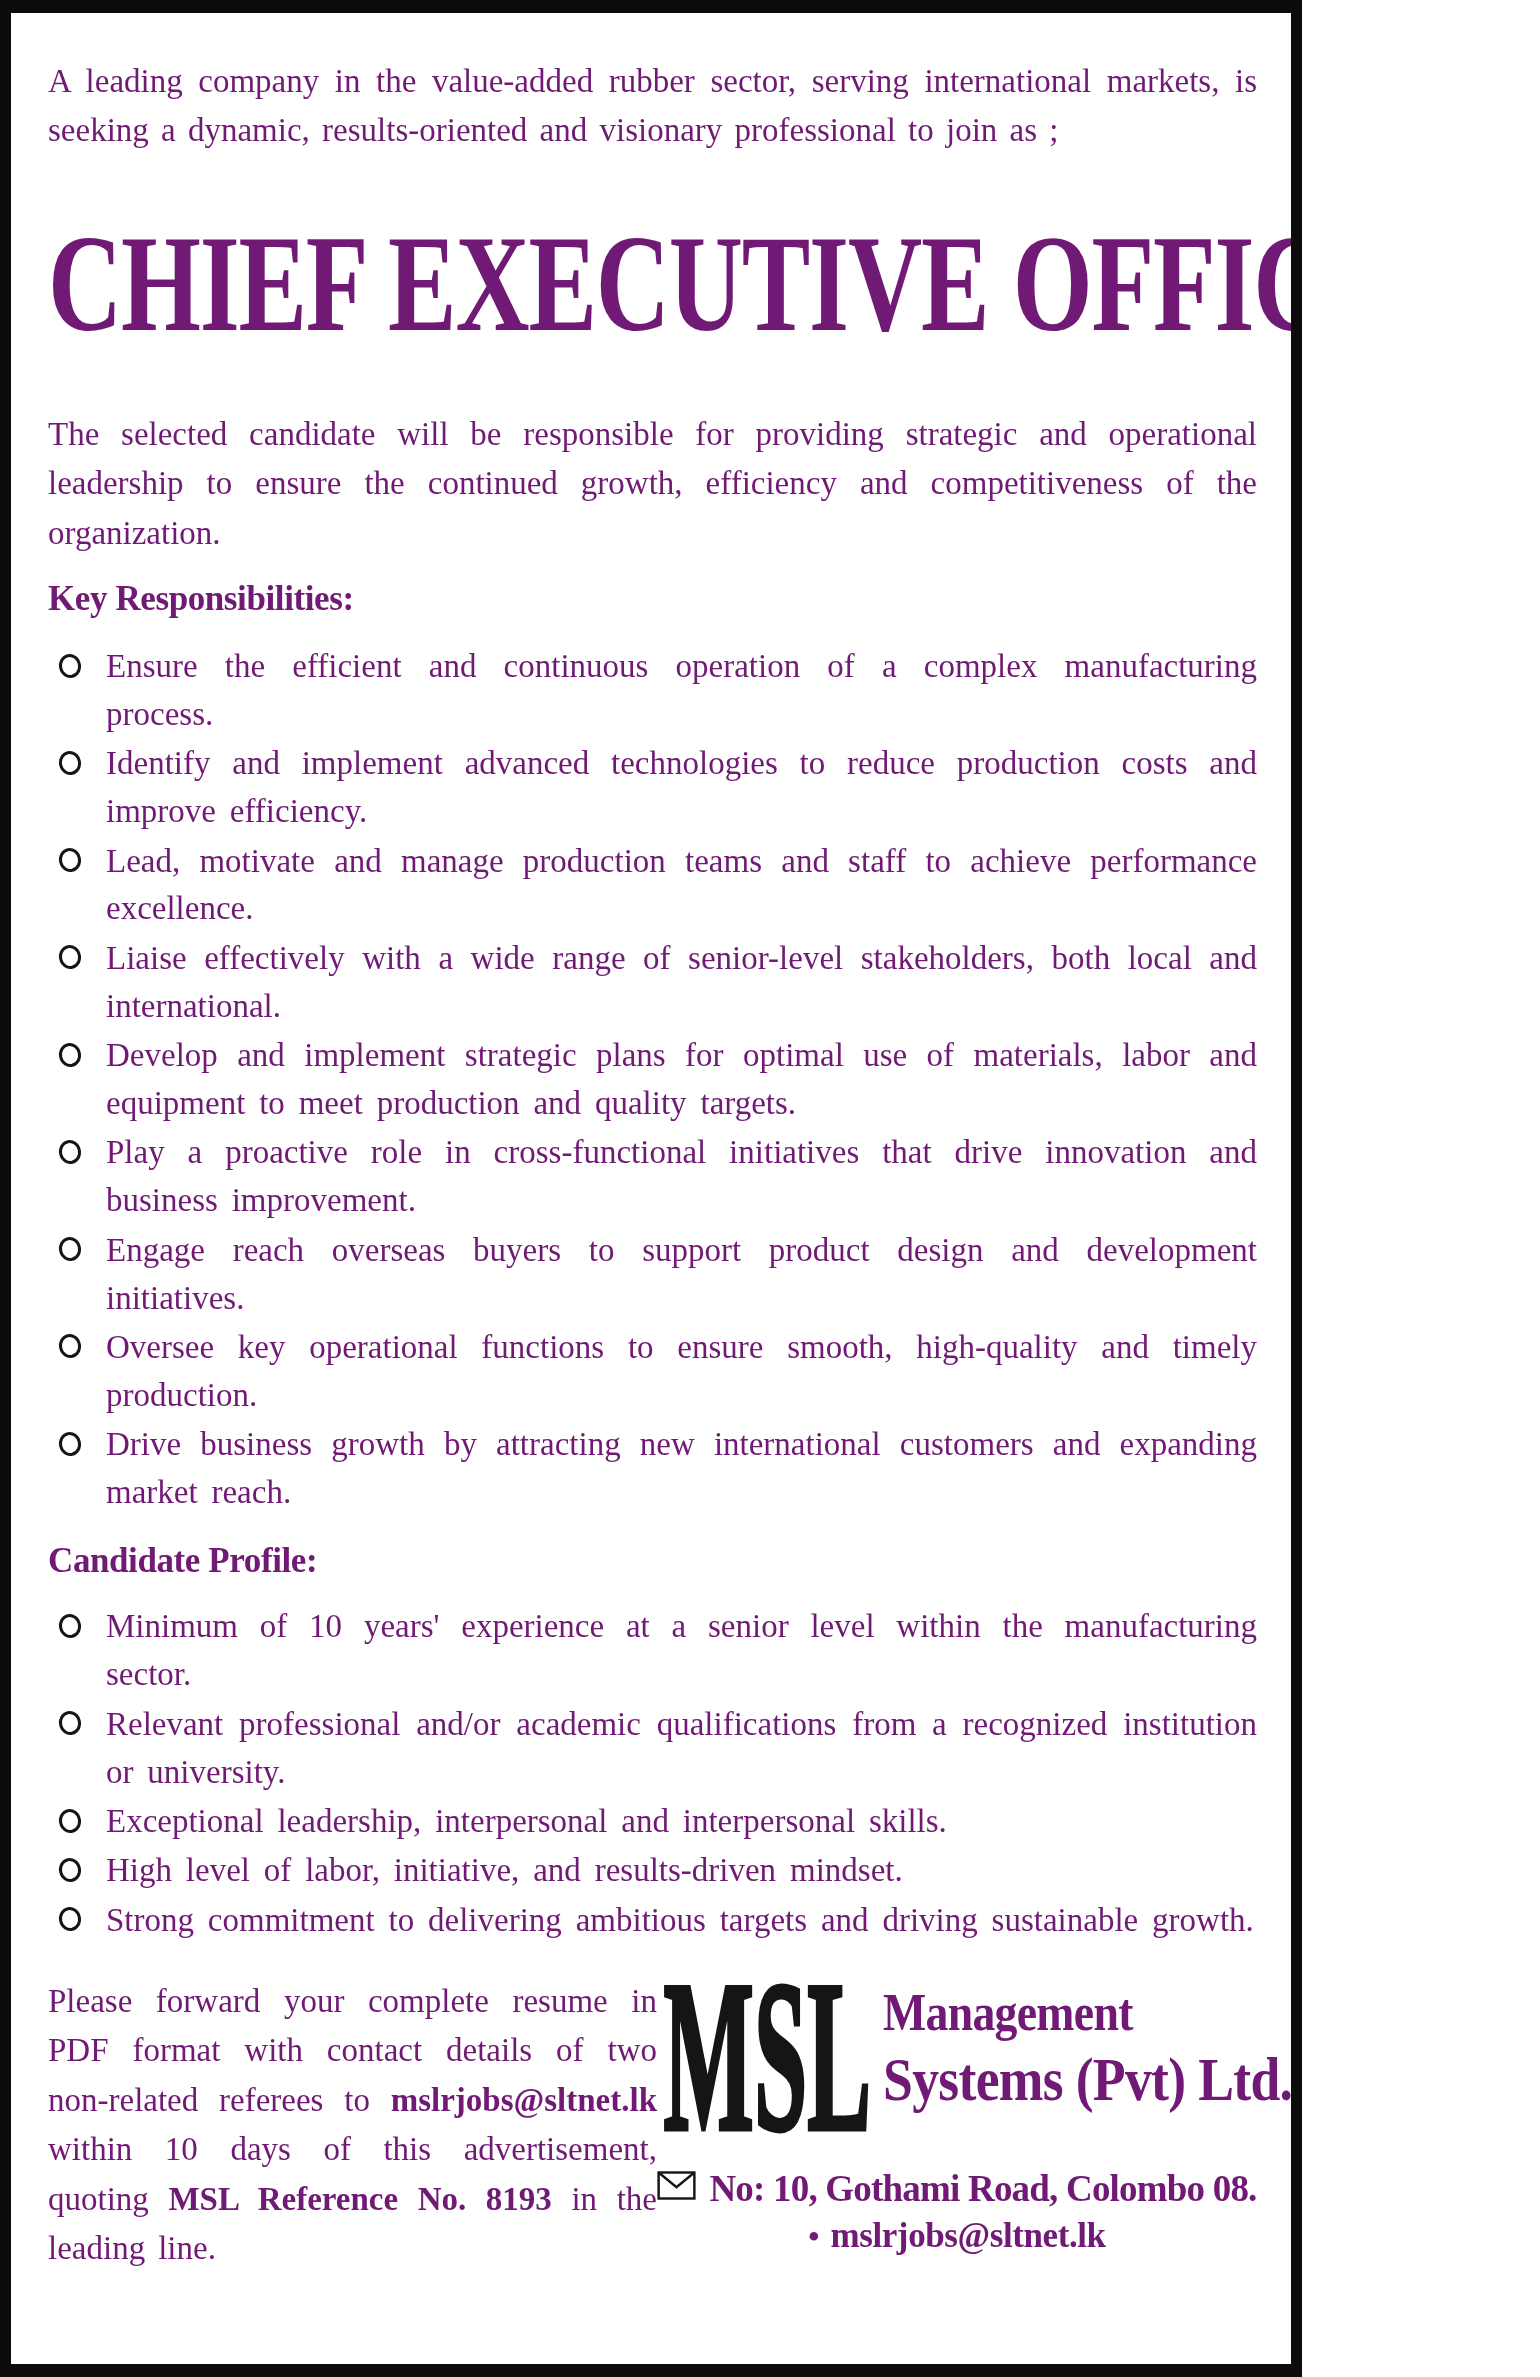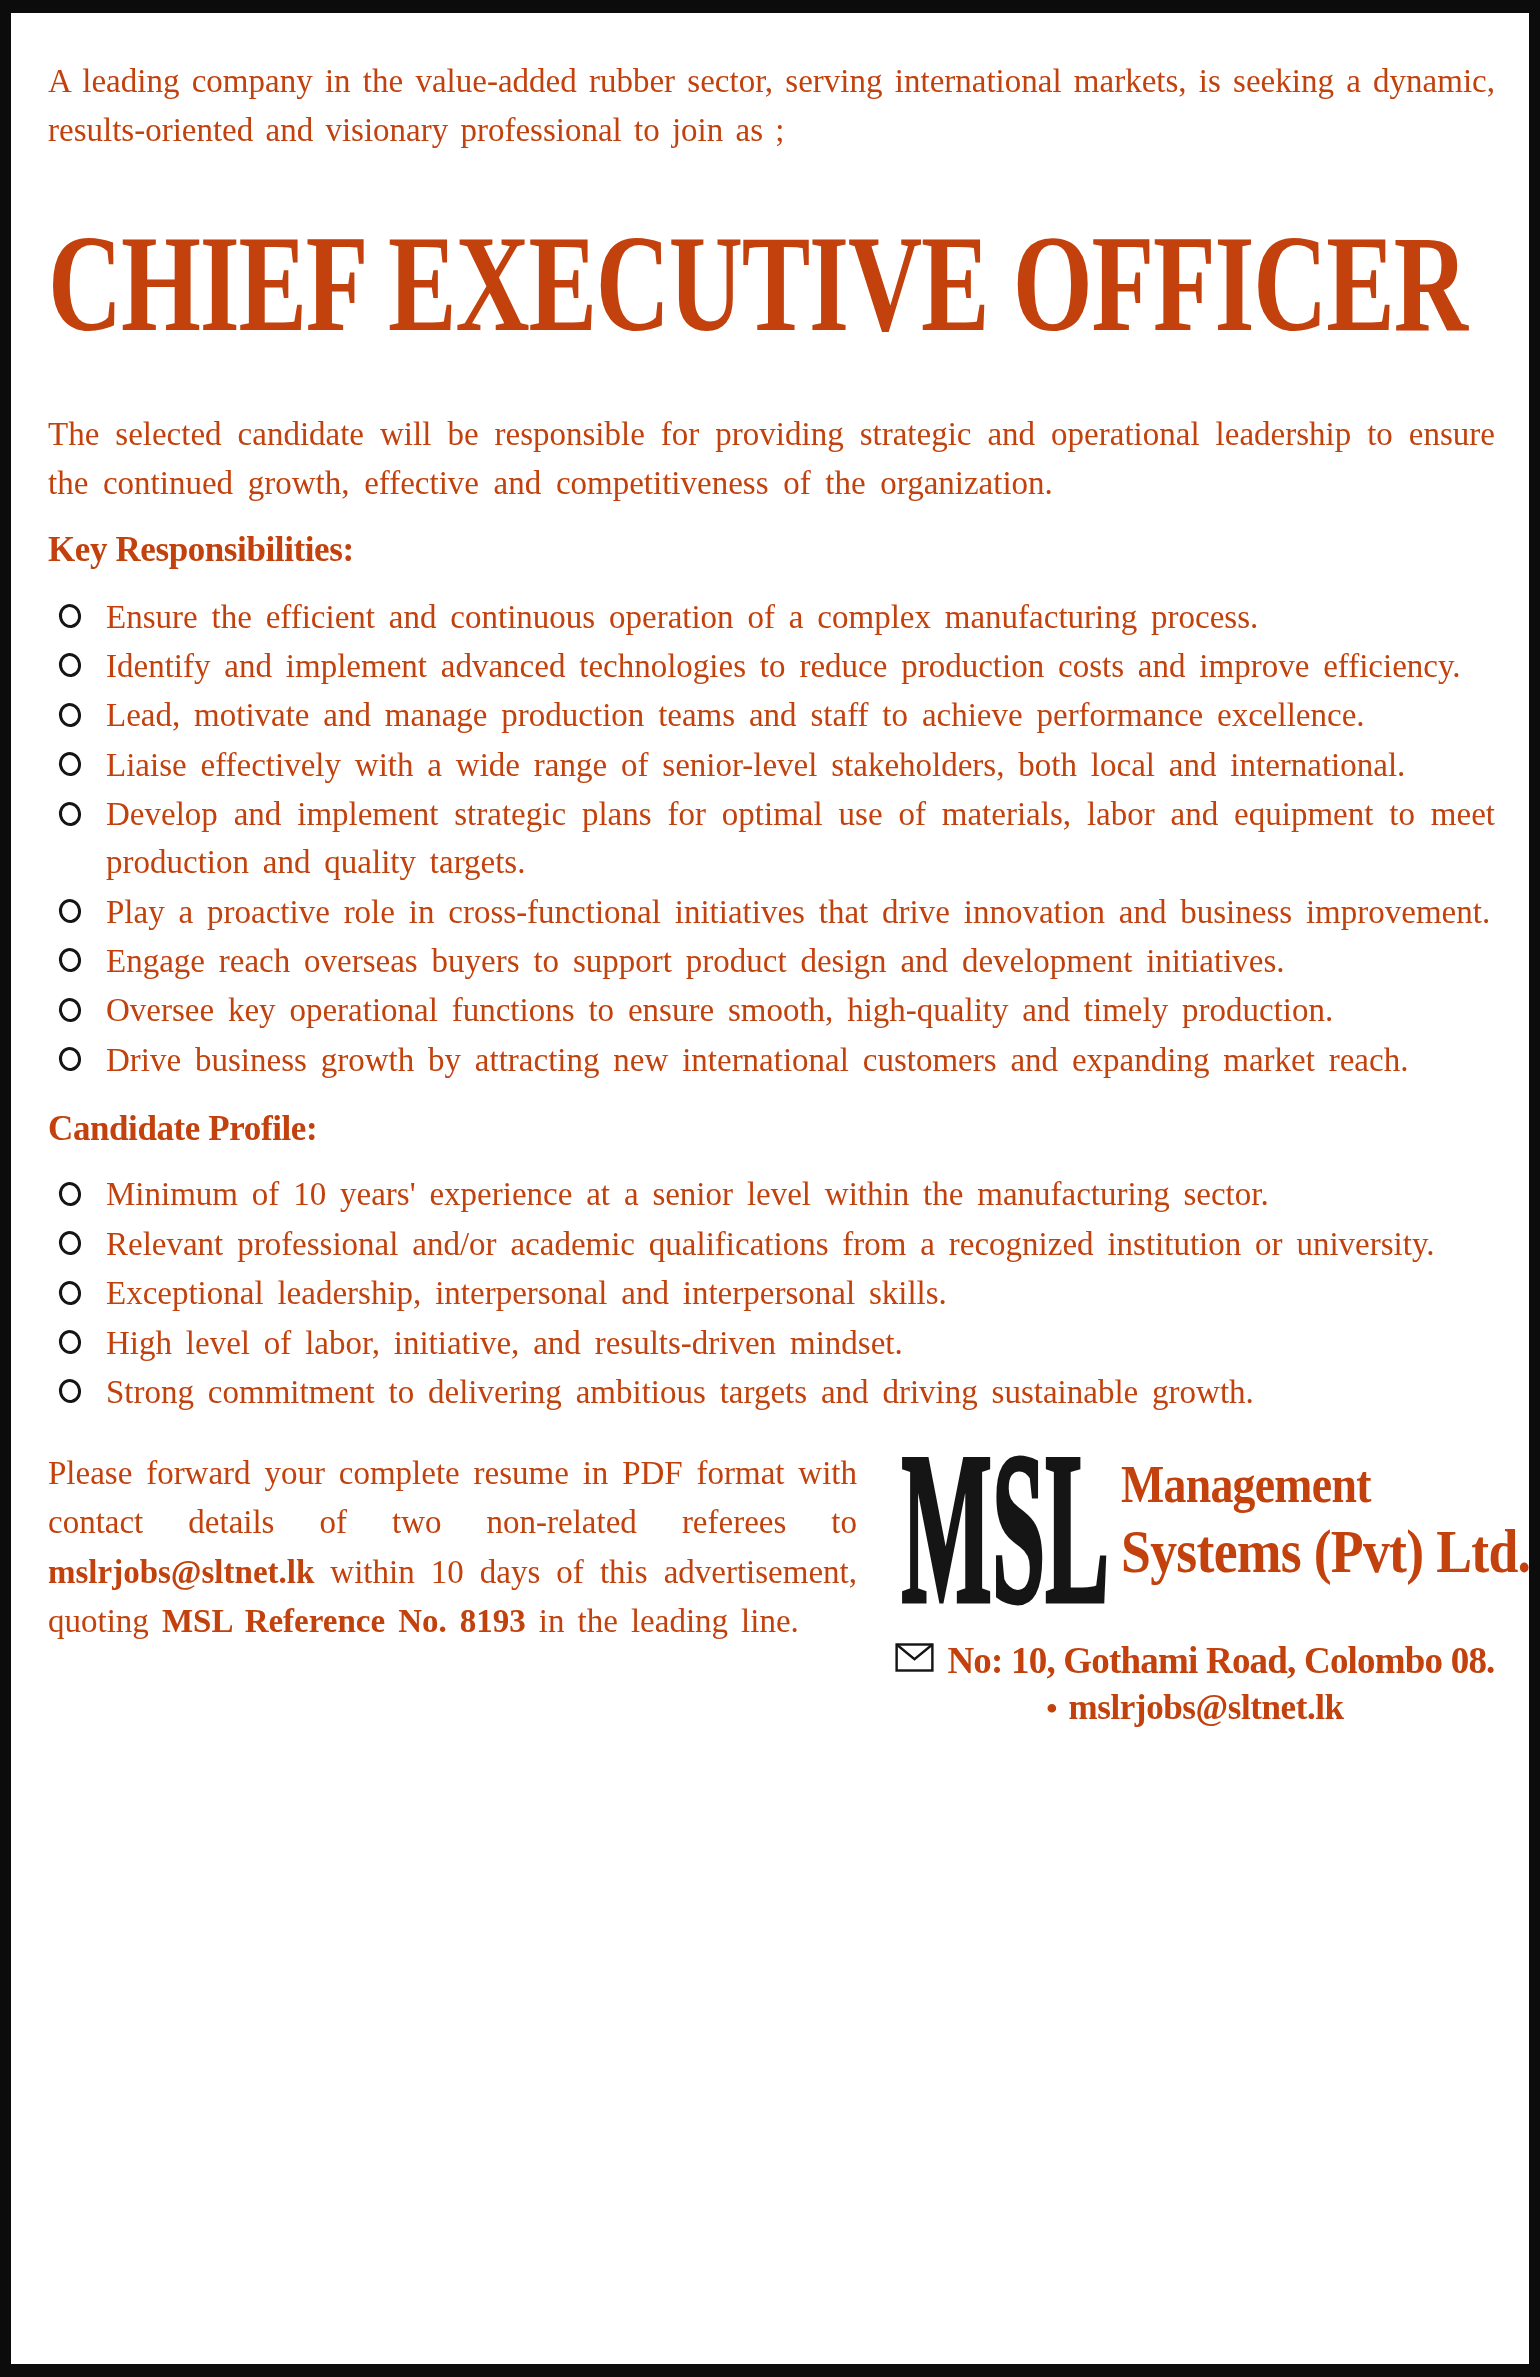--- a/index.html
+++ b/index.html
@@ -1,27 +1,27 @@
 <!DOCTYPE html>
 <html style="font-size:13px"><head>
 <meta charset="utf-8">
 <style>
   * { margin: 0; padding: 0; box-sizing: border-box; }
   html, body { background: #ffffff; }
   body { width: 1540px; font-family: "Liberation Serif", "DejaVu Serif", serif; }
 
   .ad {
-    width: 1540px;
+    width: 1302px;
     height: 2377px;
     background: #ffffff;
     border: 11.3px solid #0c0c0c;
     border-top-width: 13px;
     border-bottom-width: 13px;
     padding: 22.5px 34px 0 37px;
-    color: #c2410c;
+    color: #701a75;
     overflow: hidden;
     position: relative;
   }
 
   .intro {
     margin-top: 21px;
     font-size: 33px;
     line-height: 1.5;
     text-align: justify;
     word-spacing: 4px;
@@ -160,21 +160,21 @@
 <body>
 
 <div class="ad">
 
   <p class="intro">A leading company in the value-added rubber sector, serving international markets, is seeking a dynamic, results-oriented and visionary professional to join as ;</p>
 
   <div class="title-wrap">
     <div class="ceo-title">CHIEF EXECUTIVE OFFICER</div>
   </div>
 
-  <p class="summary">The selected candidate will be responsible for providing strategic and operational leadership to ensure the continued growth, effective and competitiveness of the organization.</p>
+  <p class="summary">The selected candidate will be responsible for providing strategic and operational leadership to ensure the continued growth, efficiency and competitiveness of the organization.</p>
 
   <h2 class="section-heading resp-heading">Key Responsibilities:</h2>
 
   <div class="list">
     <div class="li">
       <span class="bullet"></span>
       <div class="li-text">Ensure the efficient and continuous operation of a complex manufacturing process.</div>
     </div>
     <div class="li">
       <span class="bullet"></span>

